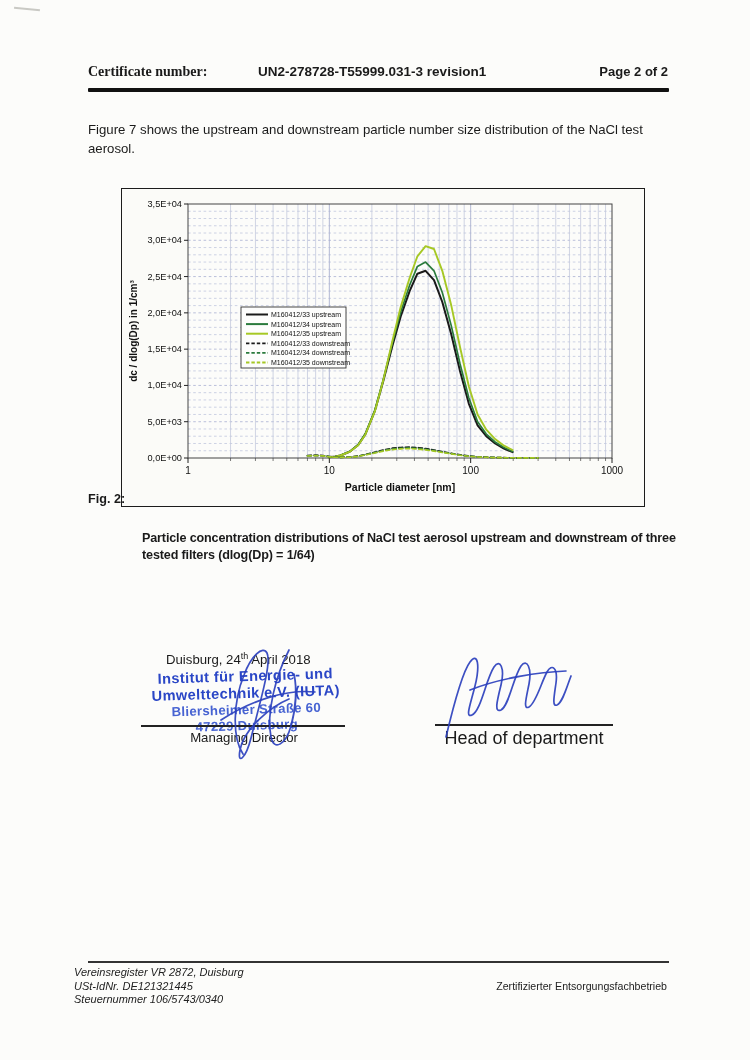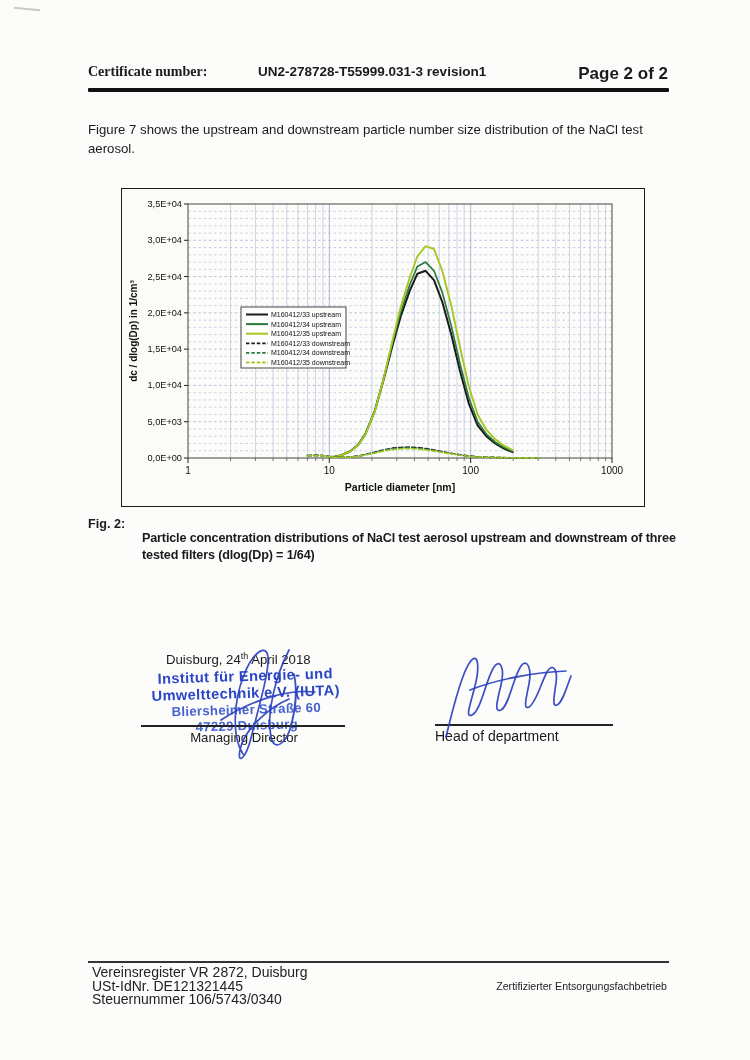--- a/index.html
+++ b/index.html
@@ -7,43 +7,43 @@
     width:750px;height:1060px;position:relative;
     background:#fcfcfa;
     font-family:"Liberation Sans", sans-serif;
     color:#1a1a1a;
     overflow:hidden;
   }
   .abs{position:absolute;}
   
   .hdr-label{left:88px;top:64px;font-size:14px;font-weight:bold;font-family:Liberation Serif, serif;}
   .hdr-value{left:258px;top:64px;font-size:13.5px;font-weight:bold;}
-  .hdr-page{top:64px;right:82px;font-size:17px;font-weight:bold;}
+  .hdr-page{top:64px;right:82px;font-size:13px;font-weight:bold;}
   .hdr-rule{left:88px;top:88px;width:581px;height:4px;background:#111;border-radius:1px;}
   
   .intro{left:88px;top:121px;width:590px;font-size:13.2px;line-height:1.42;}
   
   .figure-box{left:121px;top:188px;width:522px;height:317px;border:1.5px solid #1c1c1c;background:#fbfbf8;}
   
-  .cap-label{left:88px;top:517px;font-size:12.6px;font-weight:bold;}
+  .cap-label{left:88px;top:492px;font-size:12.6px;font-weight:bold;}
   .cap-text{left:142px;top:517px;width:552px;font-size:12.6px;font-weight:bold;line-height:1.35;letter-spacing:-0.15px;margin-top:13px;}
   
   .date-line{left:166px;top:651px;font-size:13.2px;}
   .date-line sup{font-size:9px;}
   .stamp{left:148px;top:668px;width:196px;text-align:center;transform:rotate(-1.8deg);line-height:16.8px;}
   .stamp .s-strong{font-size:14.6px;font-weight:bold;letter-spacing:0.4px;}
   .stamp .s-light{font-size:13.2px;font-weight:600;letter-spacing:0.3px;}
   .sig-rule-left{left:141px;top:725px;width:204px;height:2px;background:#222;}
   .sig-rule-right{left:435px;top:724px;width:178px;height:2px;background:#222;}
   .role-left{left:143px;top:730px;width:202px;text-align:center;font-size:13.2px;}
-  .role-right{left:435px;top:728px;width:178px;text-align:left;font-size:14px;}
+  .role-right{left:435px;top:728px;width:178px;text-align:center;font-size:18px;}
   .ink-overlay{left:0;top:0;width:750px;height:1060px;pointer-events:none;}
   
   .ftr-rule{left:88px;top:961px;width:581px;height:1.5px;background:#333;}
-  .ftr-left{left:92px;top:966px;font-size:14px;line-height:13.5px;color:#222;}
+  .ftr-left{left:74px;top:966px;font-size:11px;line-height:13.5px;color:#222;font-style:italic;}
   .ftr-right{top:980px;right:83px;font-size:10.6px;color:#222;}
   .scan-artifact{left:14px;top:8px;width:26px;height:2px;background:#c9c9c4;transform:rotate(6deg);}
 </style>
 </head>
 <body>
 
 <div class="abs scan-artifact"></div>
 
 <div class="abs hdr-label">Certificate number:</div>
 <div class="abs hdr-value">UN2-278728-T55999.031-3 revision1</div>

